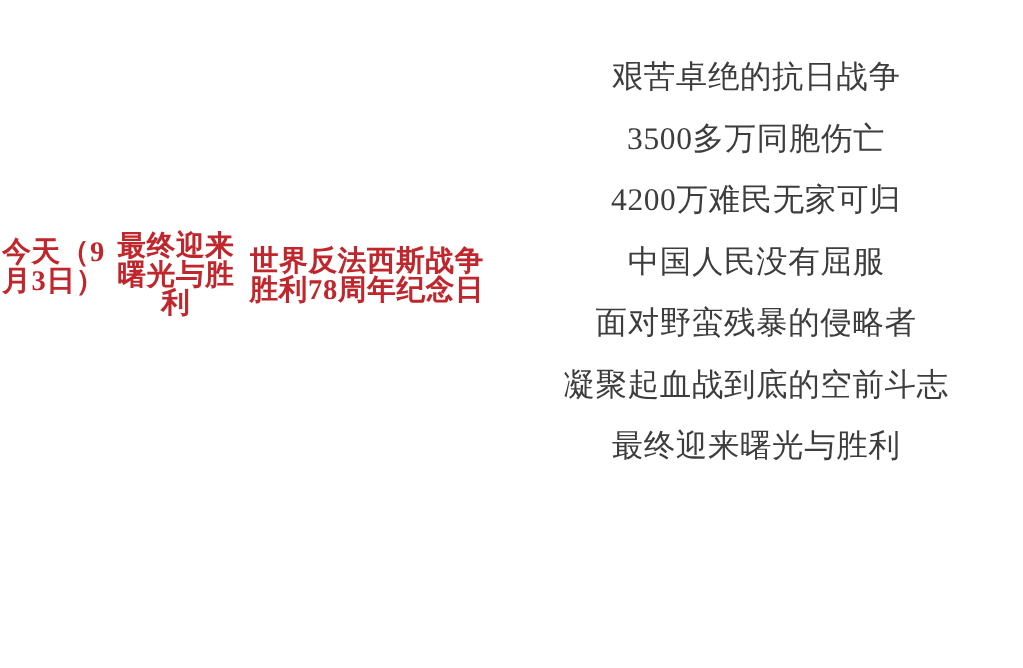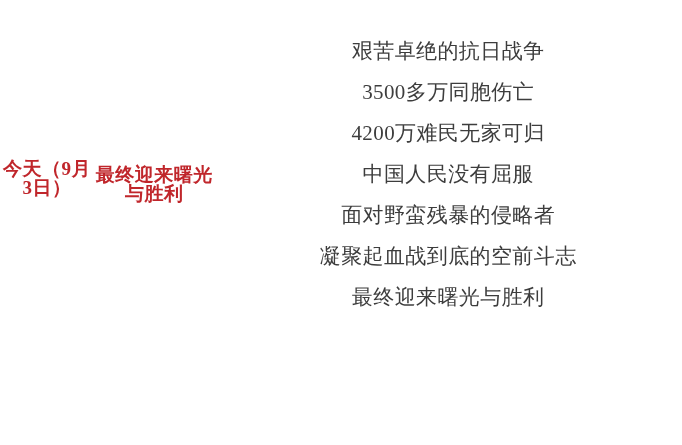--- a/index.html
+++ b/index.html
@@ -52,20 +52,21 @@
     letter-spacing: 0.4px;
   }
 </style>
 </head>
 <body>
 
 <div class="page">
 
   <div class="headline l1">今天（9月3日）</div>
   <div class="headline l2">最终迎来曙光与胜利</div>
+  <div class="headline l3">世界反法西斯战争胜利78周年纪念日</div>
 
   <div class="body-lines">
     <div class="body-line">艰苦卓绝的抗日战争</div>
     <div class="body-line">3500多万同胞伤亡</div>
     <div class="body-line">4200万难民无家可归</div>
     <div class="body-line">中国人民没有屈服</div>
     <div class="body-line">面对野蛮残暴的侵略者</div>
     <div class="body-line">凝聚起血战到底的空前斗志</div>
     <div class="body-line">最终迎来曙光与胜利</div>
   </div>

